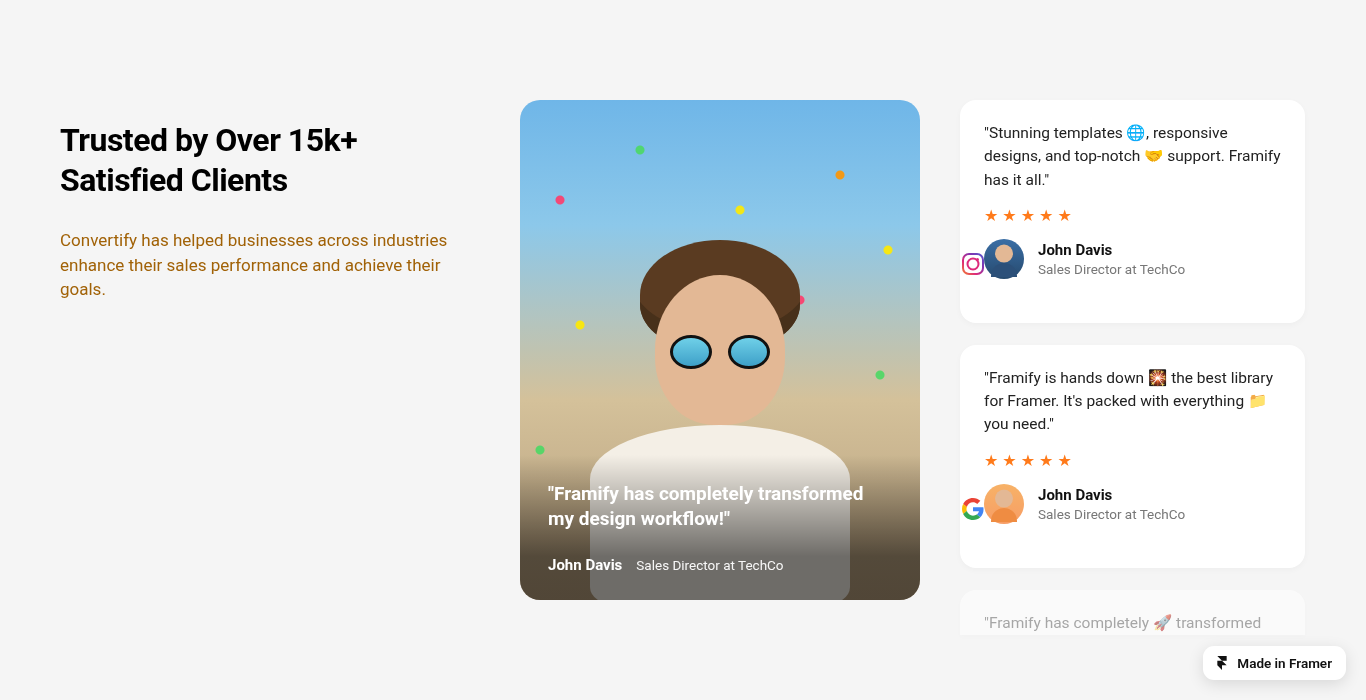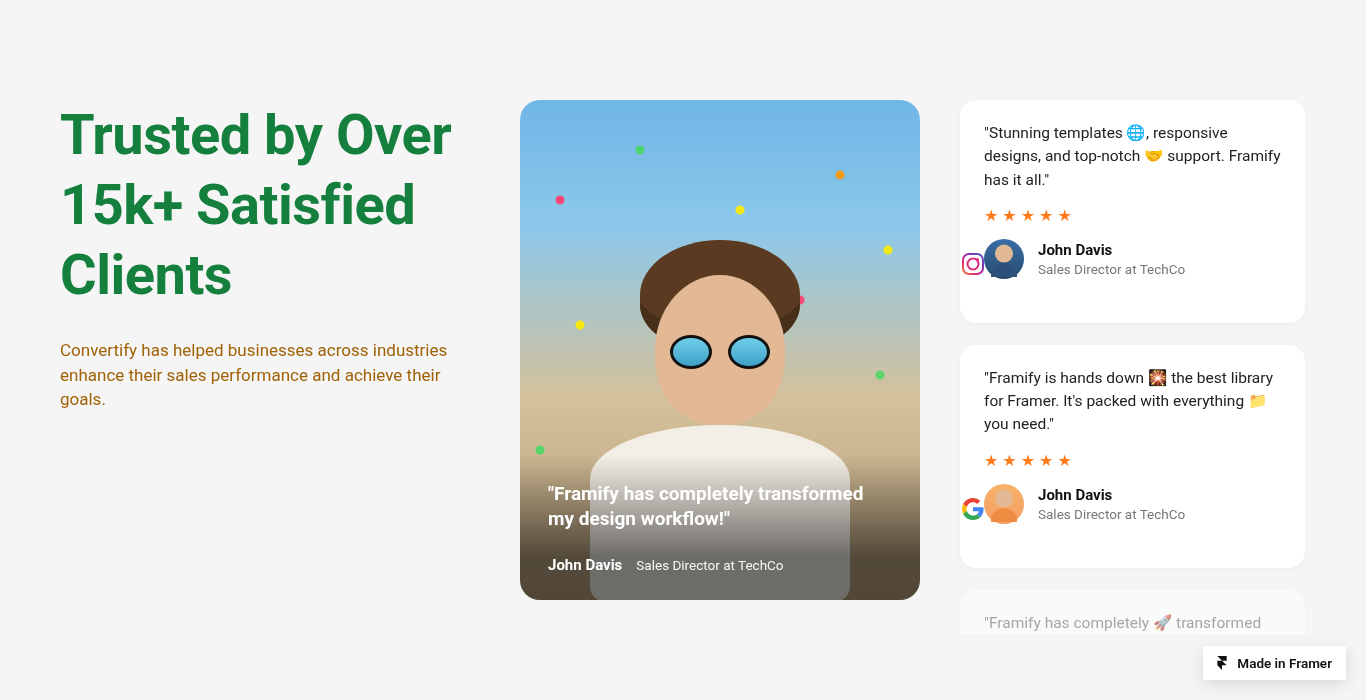--- a/index.html
+++ b/index.html
@@ -15,26 +15,27 @@
     display: flex;
     padding: 100px 60px 60px 60px;
     gap: 40px;
     height: 100%;
   }
   .left {
     width: 420px;
     flex-shrink: 0;
   }
   .headline {
-    font-size: 56px;
+    font-size: 32px;
     font-weight: 700;
     line-height: 1.25;
-    color: #15803d;
+    color: #000000;
     letter-spacing: -0.5px;
     margin-bottom: 28px;
+    margin-top: 20px;
   }
   .subtext {
     font-size: 17px;
     line-height: 1.45;
     color: #a16207;
     max-width: 400px;
   }
   .center {
     width: 400px;
     height: 500px;
@@ -202,21 +203,21 @@
     box-shadow: 0 2px 6px rgba(0,0,0,0.03);
     opacity:0.55;
   }
   .fading-card .card-quote{ color:#666; margin-bottom:0;}
 
   .badge {
     position:absolute;
     right:20px;
     bottom:20px;
     background:#fff;
-    border-radius:2px;
+    border-radius:11px;
     padding:9px 14px 9px 12px;
     font-size:13.5px;
     font-weight:600;
     color:#111;
     display:flex;
     align-items:center;
     gap:8px;
     box-shadow:0 4px 16px rgba(0,0,0,0.12);
     cursor:pointer;
   }

